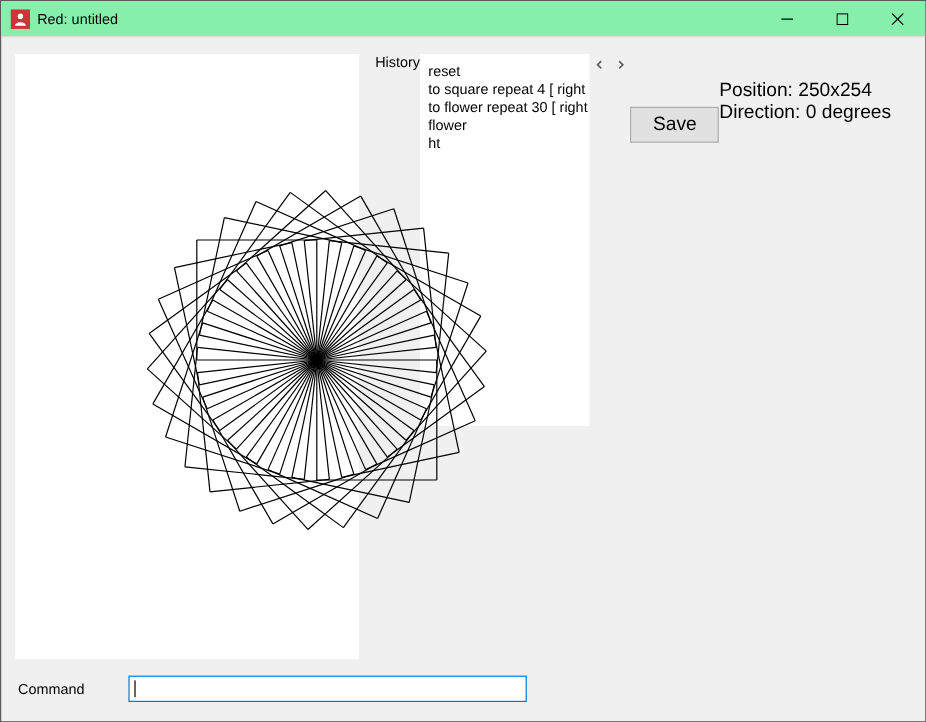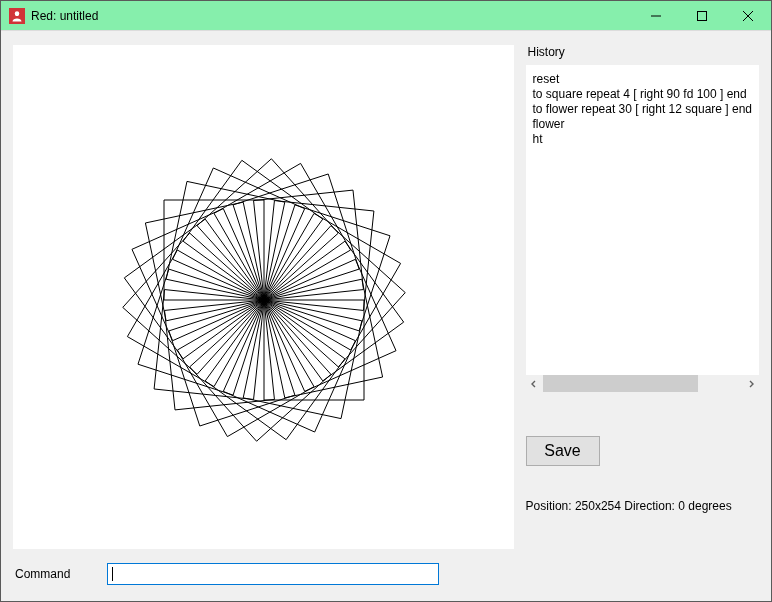--- a/index.html
+++ b/index.html
@@ -13,30 +13,30 @@
   }
   .titlebar-icon svg { position:absolute; left:0; top:0; }
   .title-text { flex:0 0 auto; font-size:12px; }
   .title-spacer { flex:1; }
   .win-btn { width:46px; height:30px; display:flex; align-items:center; justify-content:center; }
   .win-btn svg { pointer-events:none; }
   .content { flex:1; display:flex; flex-direction:column; padding:14px 12px 10px 12px; gap:10px; }
   .upper { flex:1; display:flex; gap:12px; min-height:0; }
   .canvas-wrap { width:518px; height:504px; background:#fff; border:1px solid #fff; position:relative; }
   .canvas-wrap svg { position:absolute; left:0; top:0; }
-  .side { flex:1; display:flex; flex-direction:column; }
+  .side { flex:1; display:flex; flex-direction:row; }
   .history-label { margin:0 0 6px 2px; }
   .history-box { background:#fff; border:1px solid #fff; height:310px; padding:6px 6px; font-size:12px; line-height:15px; white-space:pre; overflow:hidden; }
   .hscroll { height:17px; display:flex; align-items:center; margin-top:0; }
   .hscroll .arrow { width:17px; height:17px; display:flex; align-items:center; justify-content:center; color:#555; }
   .hscroll .track { flex:1; height:17px; background:#f0f0f0; position:relative; }
   .hscroll .thumb { position:absolute; left:0; top:0; height:17px; width:78%; background:#cdcdcd; }
   .buttons { display:flex; gap:10px; margin-top:44px; margin-left:0; }
   .btn { width:74px; height:30px; background:#e1e1e1; border:1px solid #adadad; display:flex; align-items:center; justify-content:center; font-size:16px; cursor:default; }
-  .status { margin-top:33px; font-size:12px; }
+  .status { margin-top:22px; font-size:16px; }
   .cmdrow { display:flex; align-items:center; gap:18px; padding:0 0 6px 2px; }
   .cmdlabel { width:74px; }
   .cmdinput { width:332px; height:22px; border:1px solid #0078d7; background:#fff; padding:0 4px; font-size:12px; position:relative; }
   .caret { position:absolute; left:4px; top:3px; width:1px; height:14px; background:#000; }
 </style>
 </head>
 <body>
 
 <div class="window">
 

